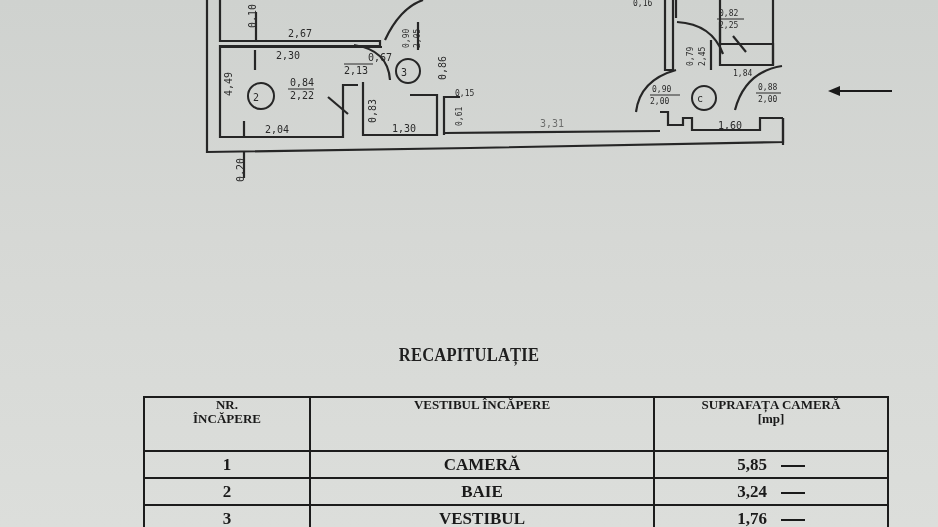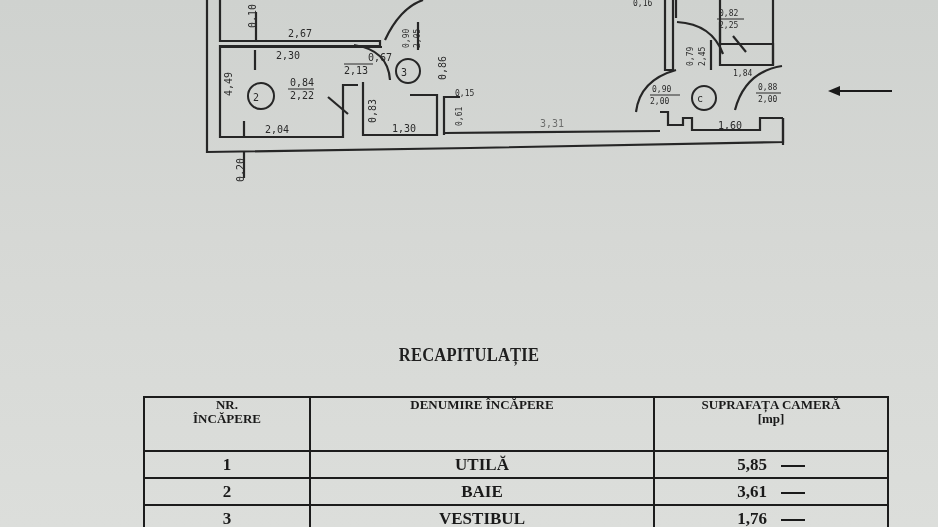--- a/index.html
+++ b/index.html
@@ -141,36 +141,36 @@
       <col class="c2">
       <col class="c3">
     </colgroup>
   <tbody>
       <tr class="hdr-row">
     <th>
       <div>NR.</div>
       <div>ÎNCĂPERE</div>
     </th>
     <th>
-      <div>DENUMIRE ÎNCĂPERE</div>
+      <div>VESTIBUL ÎNCĂPERE</div>
     </th>
     <th>
       <div>SUPRAFAȚA CAMERĂ</div>
       <div>[mp]</div>
     </th>
   </tr>
   <tr>
     <td>1</td>
-    <td>UTILĂ</td>
+    <td>CAMERĂ</td>
     <td><span>5,85</span><span class="tick"></span></td>
   </tr>
   <tr>
     <td>2</td>
     <td>BAIE</td>
-    <td><span>3,61</span><span class="tick"></span></td>
+    <td><span>3,24</span><span class="tick"></span></td>
   </tr>
   <tr>
     <td>3</td>
     <td>VESTIBUL</td>
     <td><span>1,76</span><span class="tick"></span></td>
   </tr>
 </tbody>
   </table>
 
 </body></html>

